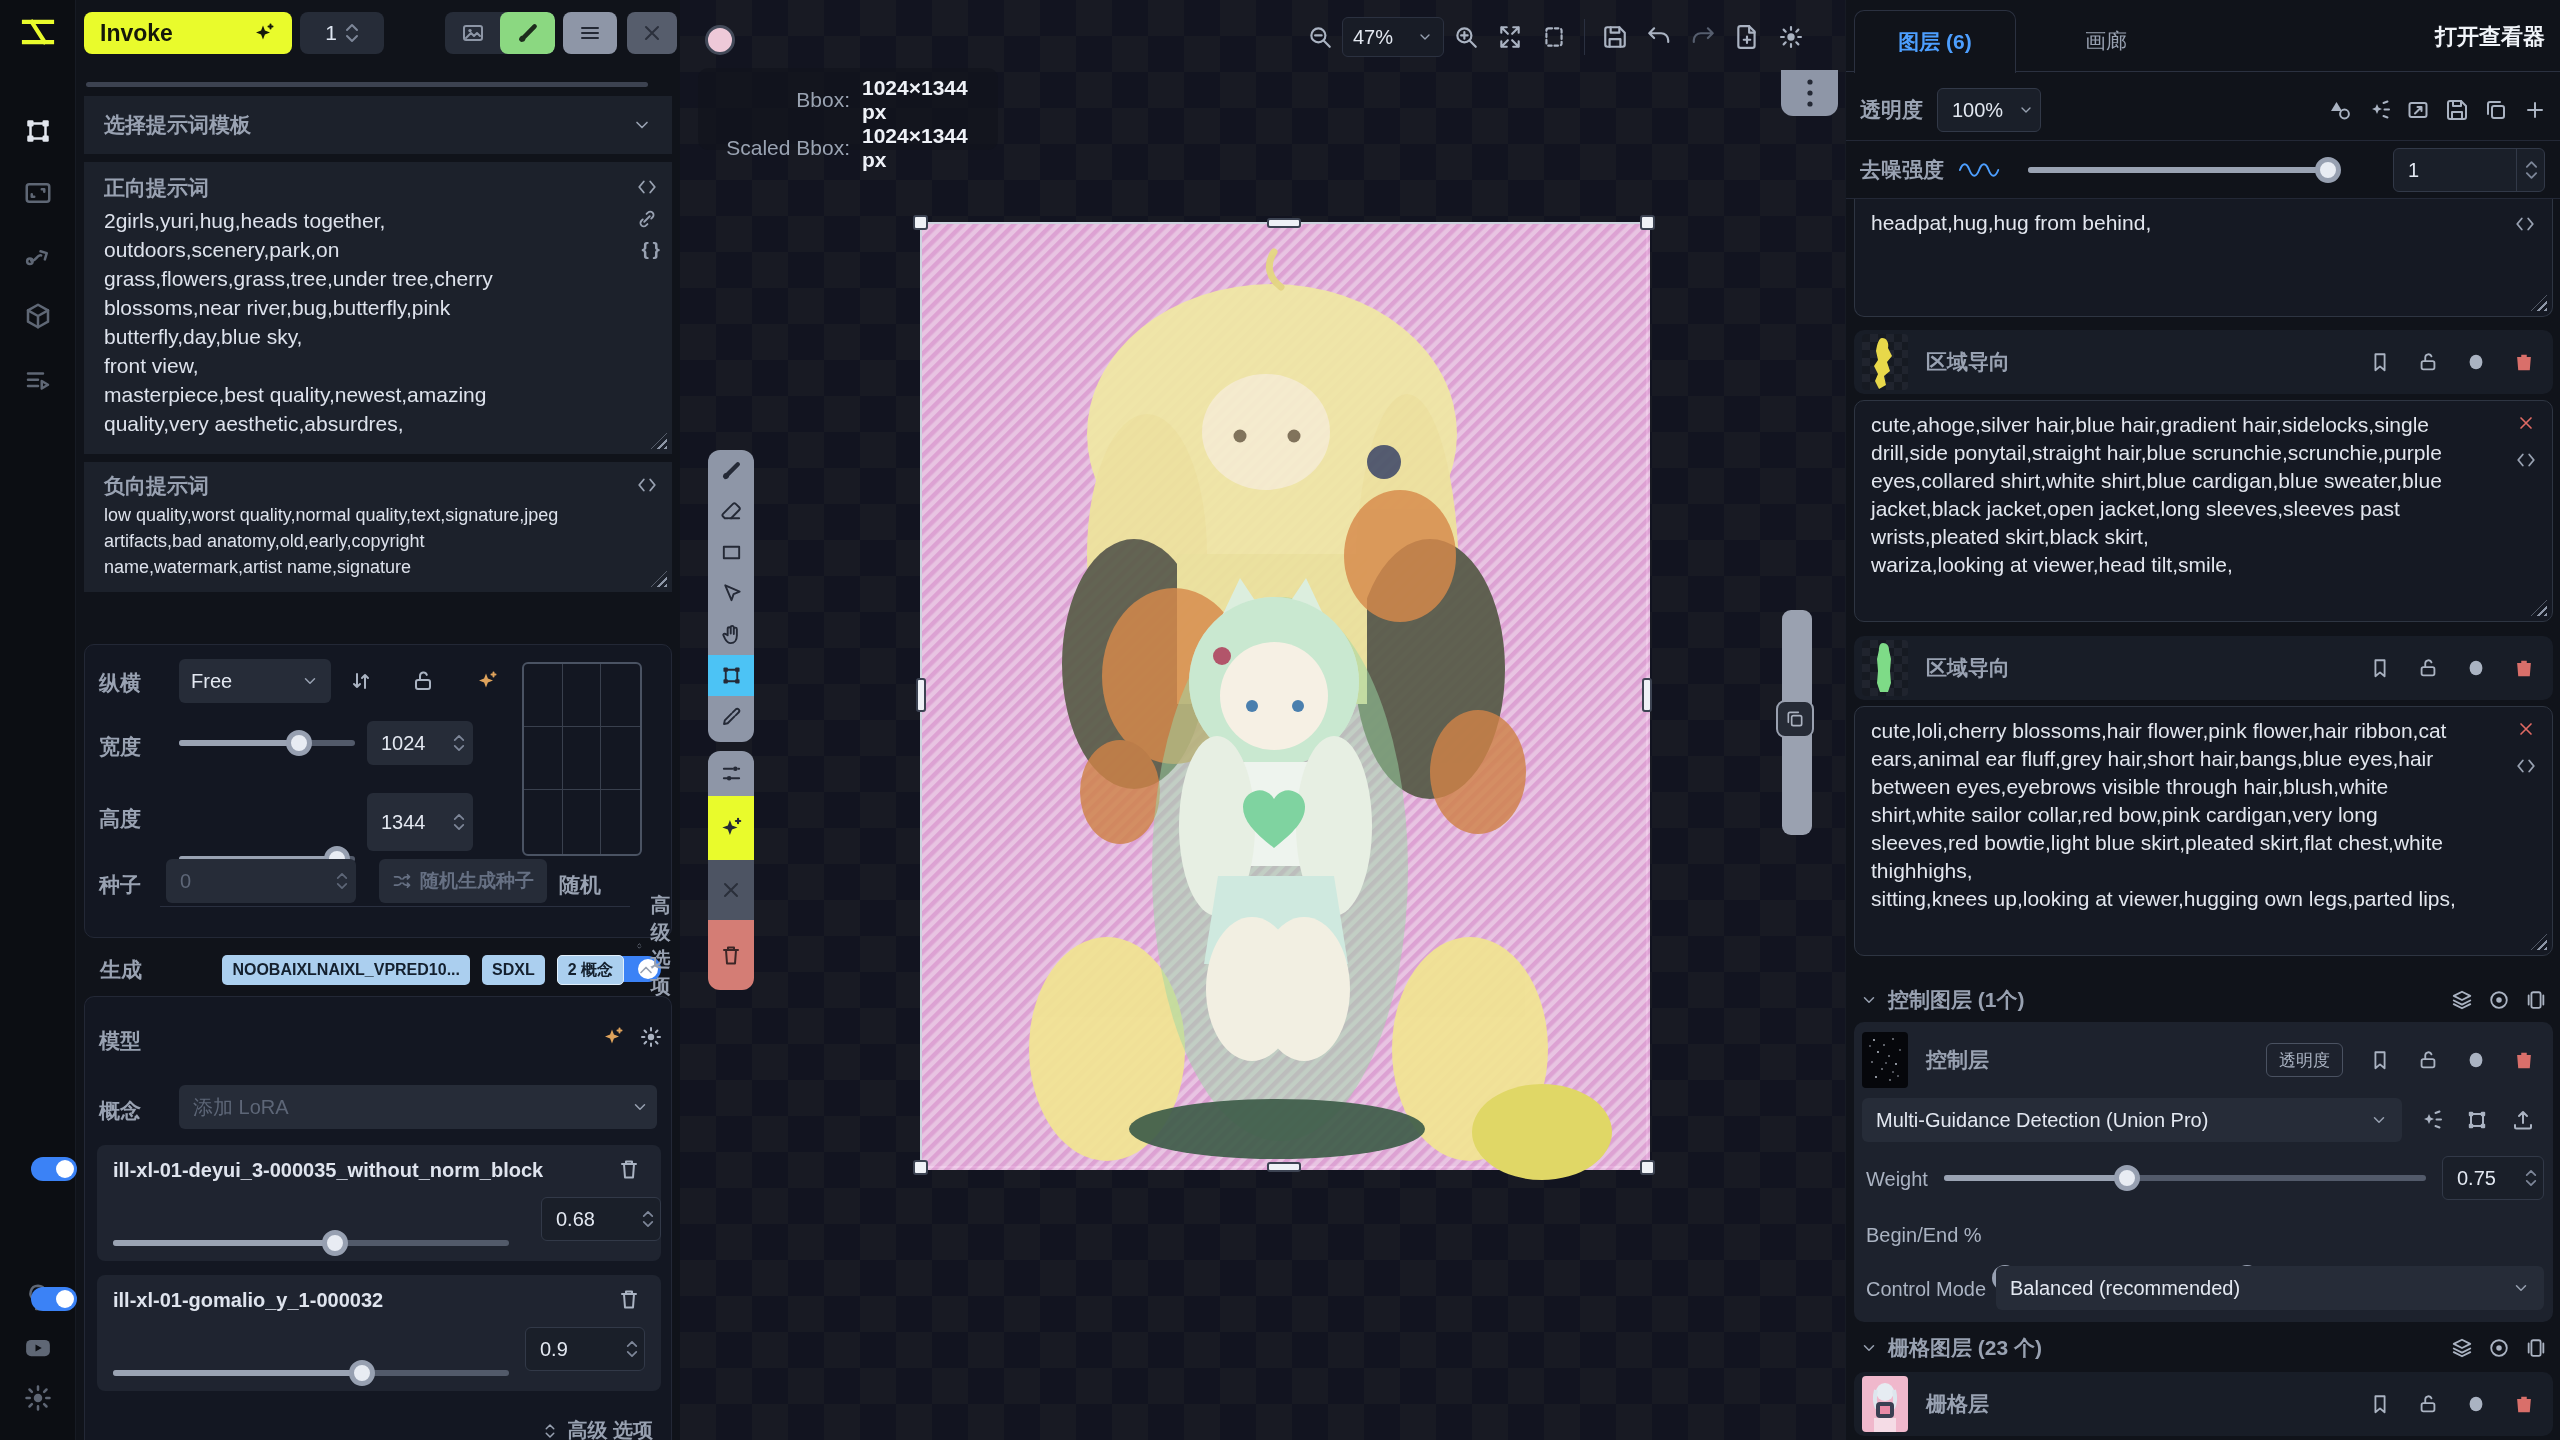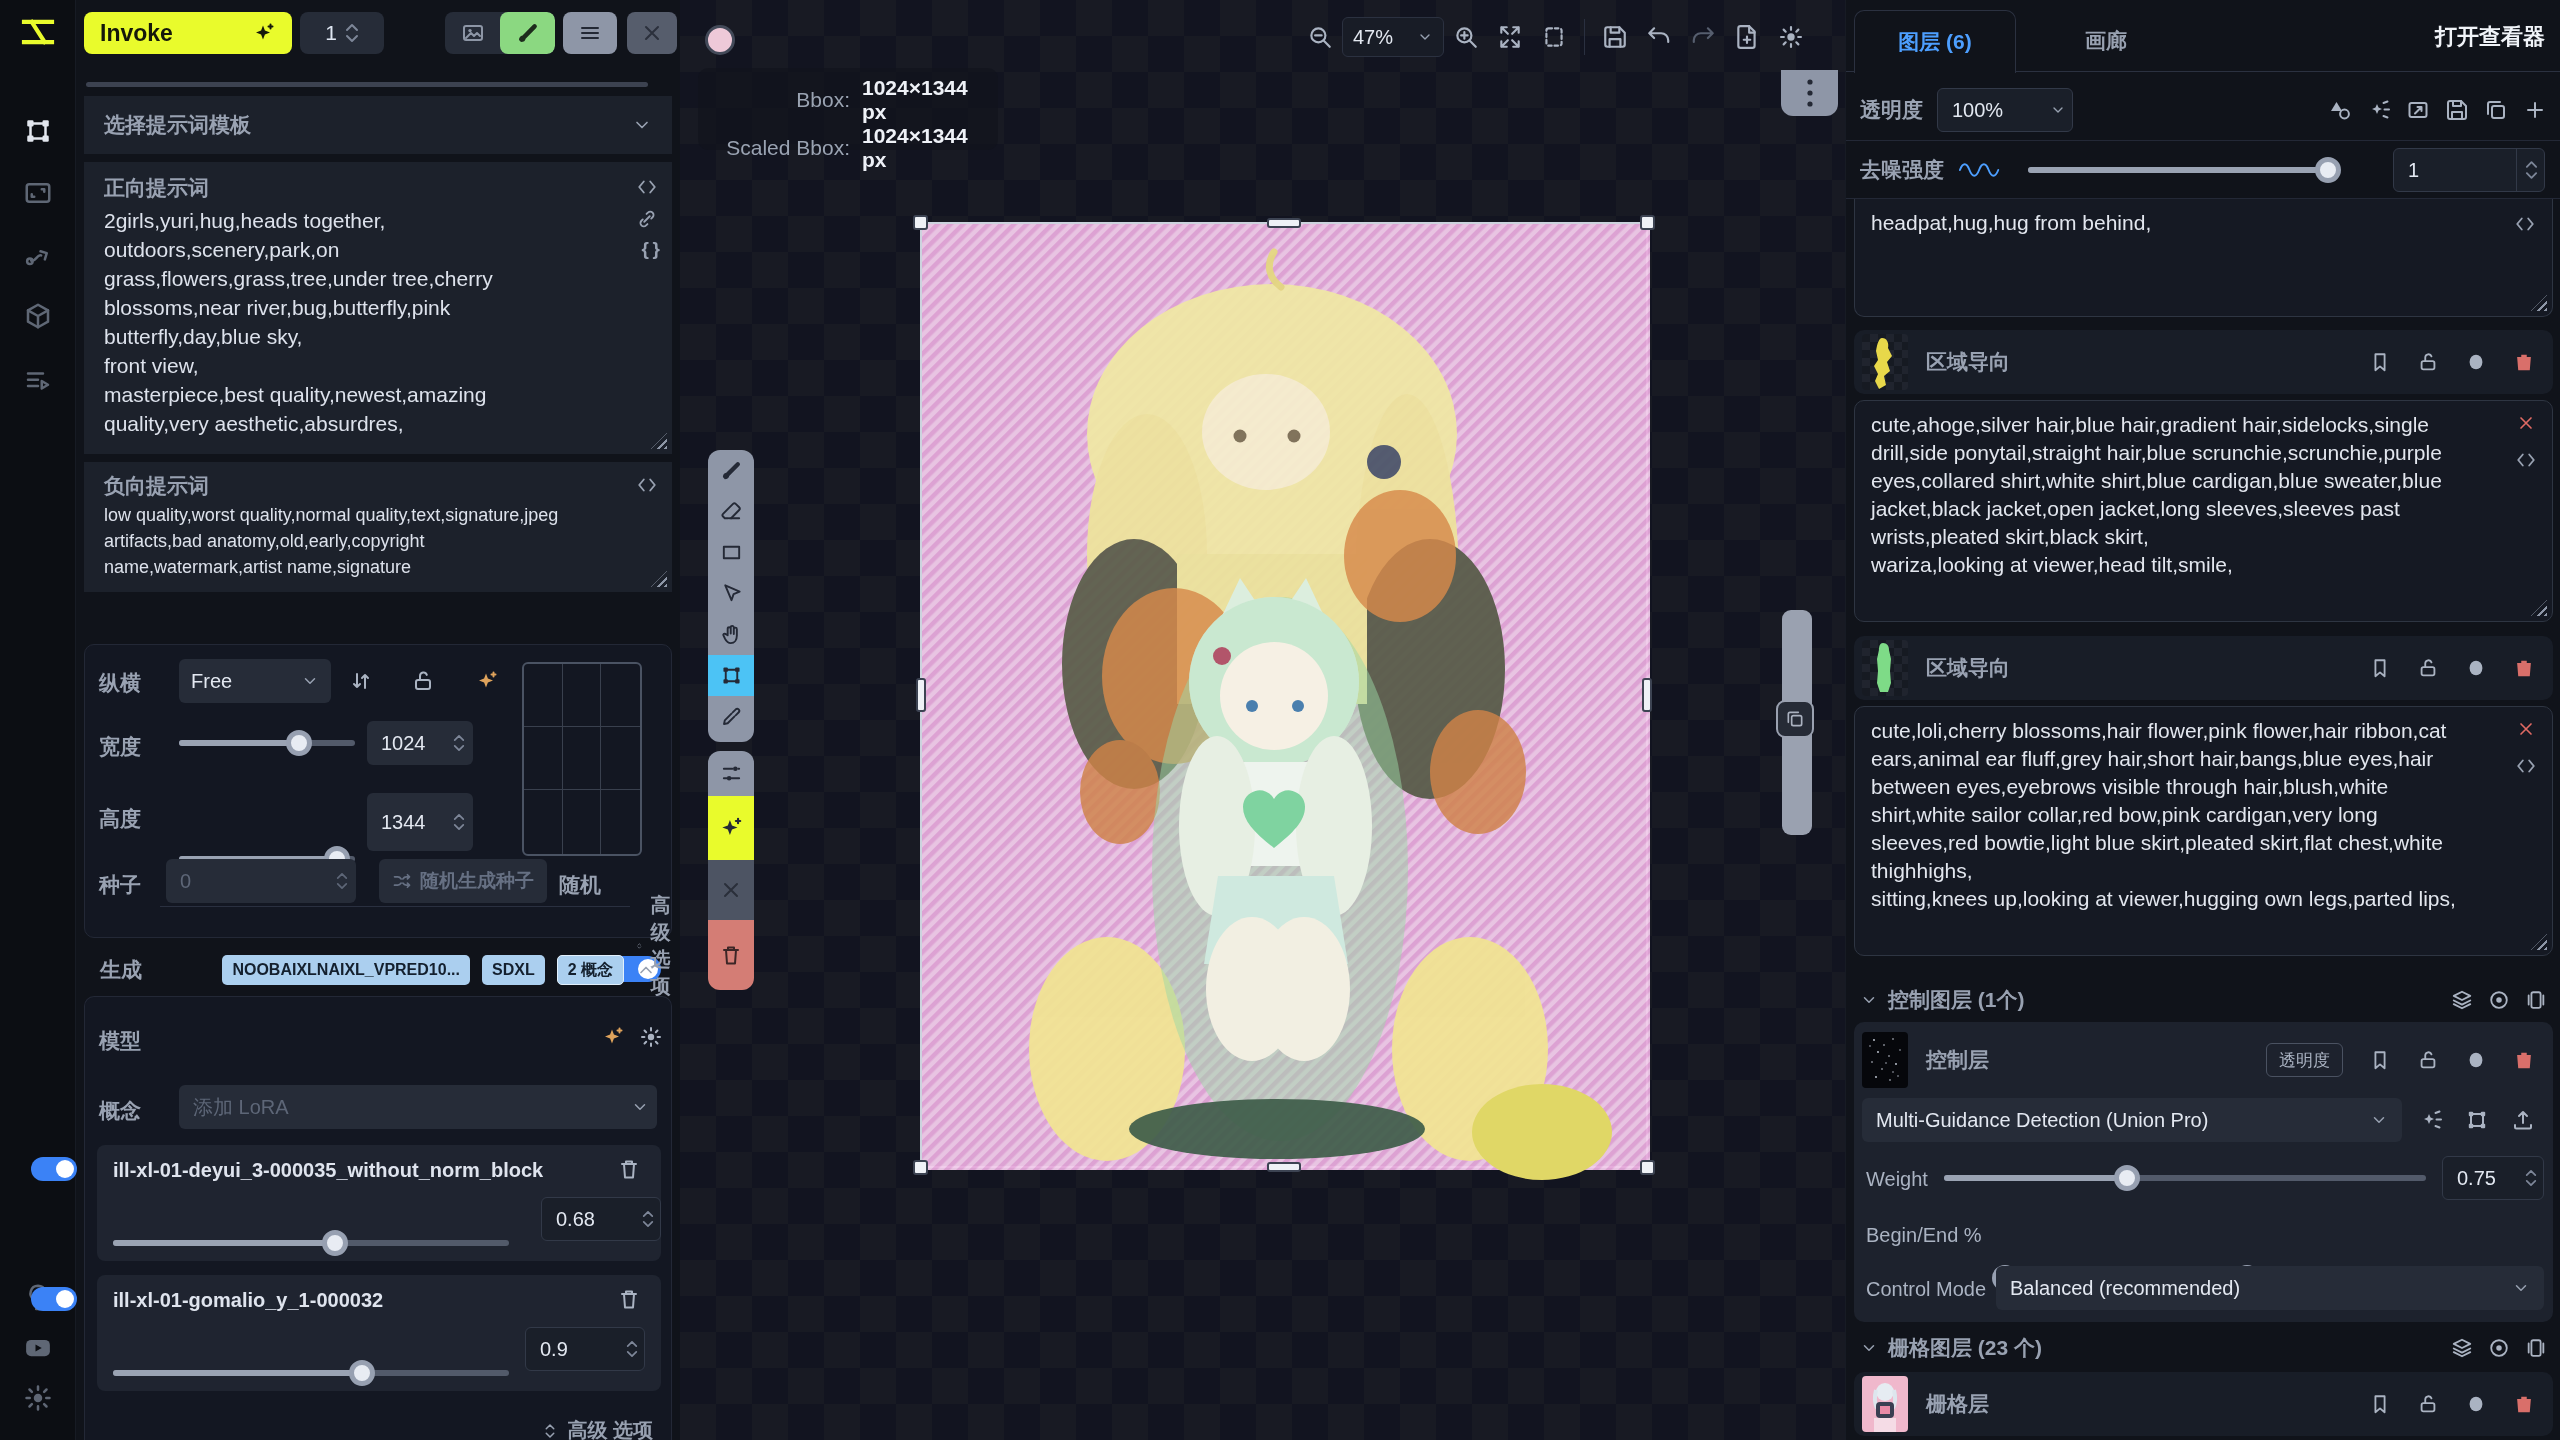--- a/index.html
+++ b/index.html
@@ -73,21 +73,21 @@
   .hd{position:absolute;background:#eef1f6;border:2px solid #3c4352;border-radius:3px}
   .hd.c{width:15px;height:15px}
   .hd.h{width:34px;height:10px}
   .hd.v{width:10px;height:34px}
 
   
   #rpanel{position:absolute;left:1845px;top:0;width:715px;height:1440px;background:var(--panel);border-left:1px solid #171b24}
   .tabbar{position:absolute;left:0;top:0;width:715px;height:72px;border-bottom:1px solid var(--border)}
   .tab-act{position:absolute;left:8px;top:10px;width:162px;height:63px;background:var(--panel);border:1px solid var(--border);border-bottom:none;border-radius:10px 10px 0 0;
     display:flex;align-items:center;justify-content:center;color:var(--lblue);font-weight:bold;font-size:21px;cursor:pointer}
-  .tab-idle{position:absolute;left:200px;top:10px;width:120px;height:62px;display:flex;align-items:center;justify-content:center;color:#98a1b1;font-weight:bold;font-size:21px;cursor:pointer}
+  .tab-idle{position:absolute;left:200px;top:10px;width:120px;height:62px;display:flex;align-items:center;justify-content:center;color:#98a1b1;font-weight:normal;font-size:21px;cursor:pointer}
   .openviewer{position:absolute;right:16px;top:22px;font-weight:bold;font-size:22px;color:#f0f3f8;cursor:pointer}
   .rrow{position:absolute;left:0;width:715px;display:flex;align-items:center}
   .ricons{position:absolute;right:14px;display:flex;gap:15px;color:#aab3c2;align-items:center}
   .rta{position:absolute;left:8px;width:699px;background:#151923;border:1px solid #2e3542;border-radius:10px}
   .rta .tx{position:absolute;left:16px;top:10px;right:64px;color:#e2e6ee;font-size:21px;line-height:28px;white-space:pre-wrap;word-break:break-word}
   .lay-hdr{position:absolute;left:8px;width:699px;height:64px;background:#181d27;border-radius:10px;display:flex;align-items:center}
   .thumb{width:46px;height:56px;margin-left:8px;border-radius:4px;overflow:hidden;background:conic-gradient(#20242e 90deg,#161a22 90deg 180deg,#20242e 180deg 270deg,#161a22 270deg);background-size:16px 16px;position:relative}
   .lay-title{margin-left:18px;color:var(--muted);font-weight:bold;font-size:21px}
   .lay-ics{position:absolute;right:18px;display:flex;gap:26px;align-items:center;color:#aab3c2}
   .sec-row{position:absolute;left:0;width:715px;height:32px;display:flex;align-items:center;color:#98a1b1}
@@ -683,21 +683,21 @@
         <span>图层 (6)</span>
       </div>
     <div class="tab-idle">
         <span>画廊</span>
       </div>
     <div class="openviewer"><span>打开查看器</span></div>
   </div>
 
   <div class="rrow" style="top:80px;height:60px;padding:0 14px">
     <span class="flabel">透明度</span>
-    <div class="vbox" style="width:136px;margin-left:14px">
+    <div class="vbox" style="width:104px;margin-left:14px">
       <span>100%</span>
       <svg width="16" height="16" viewBox="0 0 24 24" color="#98a1b1">
           <path class="ic" d="M6 9l6 6 6-6"></path>
         </svg>
     </div>
     <div class="ricons">
       <svg width="24" height="24" viewBox="0 0 24 24">
           <path class="icf" d="M8.5 4l5.5 9H3z"></path>
           <circle class="ic" cx="16.5" cy="16" r="4.4"></circle>
         </svg>

